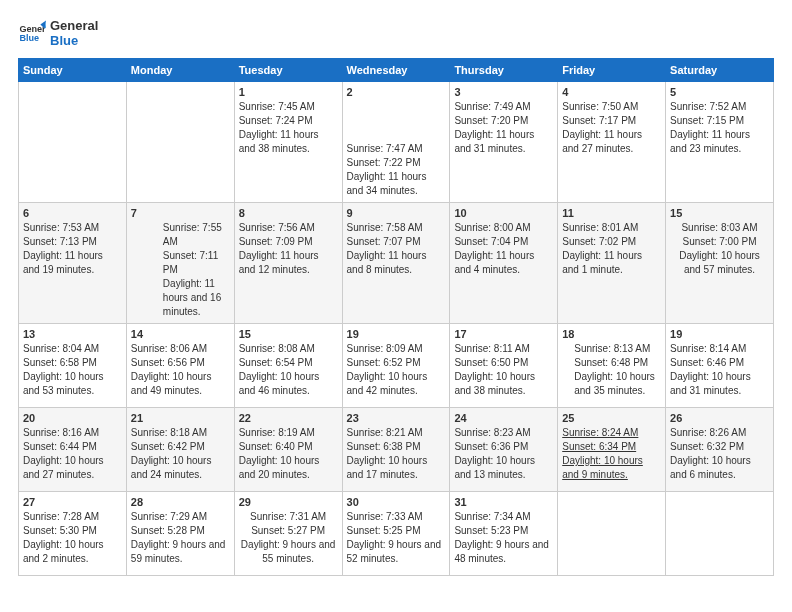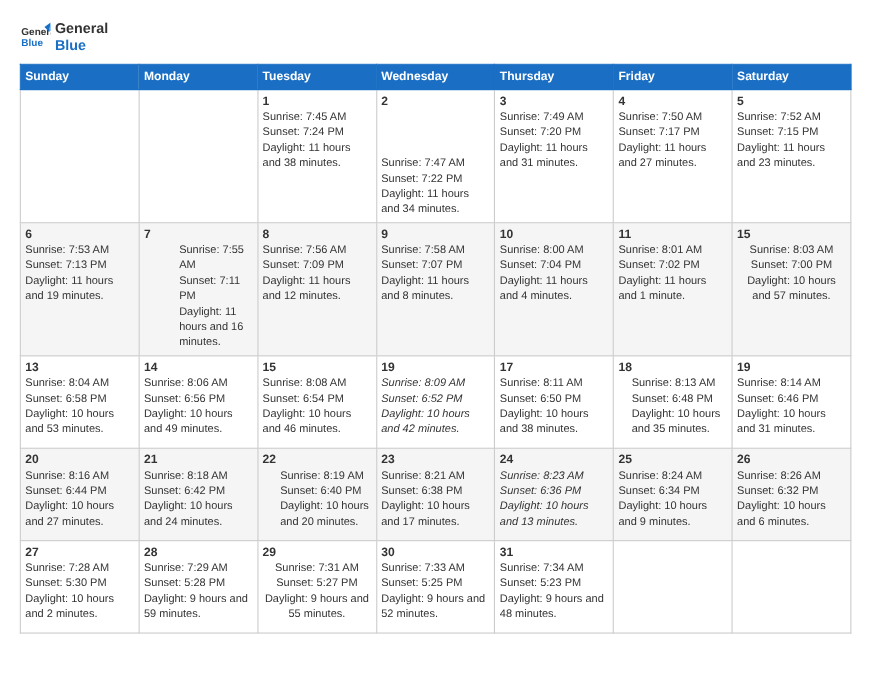--- a/index.html
+++ b/index.html
@@ -213,21 +213,21 @@
 Daylight: 10 hours and 49 minutes.</div>
           </td>
           <td>
             <span class="day-num">15</span>
             <div class="day-info" style="white-space: pre-line;">Sunrise: 8:08 AM
 Sunset: 6:54 PM
 Daylight: 10 hours and 46 minutes.</div>
           </td>
           <td>
             <span class="day-num">19</span>
-            <div class="day-info" style="white-space: pre-line; font-style: italic;">Sunrise: 8:09 AM
+            <div class="day-info" style="white-space: pre-line;">Sunrise: 8:09 AM
 Sunset: 6:52 PM
 Daylight: 10 hours and 42 minutes.</div>
           </td>
           <td>
             <span class="day-num">17</span>
             <div class="day-info" style="white-space: pre-line;">Sunrise: 8:11 AM
 Sunset: 6:50 PM
 Daylight: 10 hours and 38 minutes.</div>
           </td>
           <td>
@@ -251,39 +251,39 @@
 Daylight: 10 hours and 27 minutes.</div>
           </td>
           <td>
             <span class="day-num">21</span>
             <div class="day-info" style="white-space: pre-line;">Sunrise: 8:18 AM
 Sunset: 6:42 PM
 Daylight: 10 hours and 24 minutes.</div>
           </td>
           <td>
             <span class="day-num">22</span>
-            <div class="day-info" style="white-space: pre-line; margin-left: 16px;">Sunrise: 8:19 AM
+            <div class="day-info" style="white-space: pre-line;">Sunrise: 8:19 AM
 Sunset: 6:40 PM
 Daylight: 10 hours and 20 minutes.</div>
           </td>
           <td>
             <span class="day-num">23</span>
             <div class="day-info" style="white-space: pre-line;">Sunrise: 8:21 AM
 Sunset: 6:38 PM
 Daylight: 10 hours and 17 minutes.</div>
           </td>
           <td>
             <span class="day-num">24</span>
-            <div class="day-info" style="white-space: pre-line; font-style: italic;">Sunrise: 8:23 AM
+            <div class="day-info" style="white-space: pre-line;">Sunrise: 8:23 AM
 Sunset: 6:36 PM
 Daylight: 10 hours and 13 minutes.</div>
           </td>
           <td>
             <span class="day-num">25</span>
-            <div class="day-info" style="white-space: pre-line;">Sunrise: 8:24 AM
+            <div class="day-info" style="white-space: pre-line; text-decoration: underline;">Sunrise: 8:24 AM
 Sunset: 6:34 PM
 Daylight: 10 hours and 9 minutes.</div>
           </td>
           <td>
             <span class="day-num">26</span>
             <div class="day-info" style="white-space: pre-line;">Sunrise: 8:26 AM
 Sunset: 6:32 PM
 Daylight: 10 hours and 6 minutes.</div>
           </td>
         </tr>

